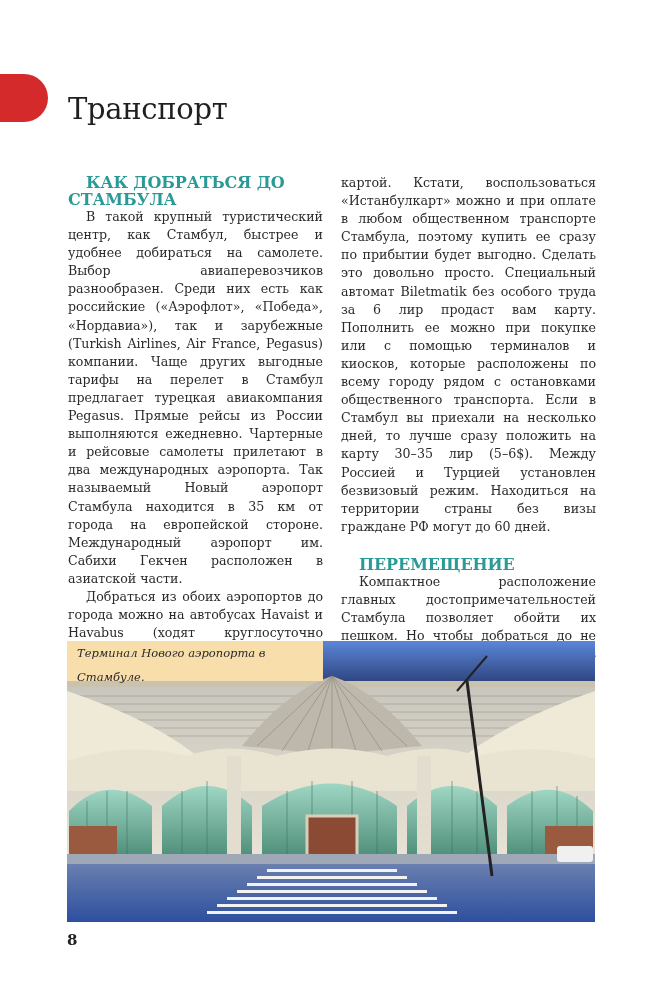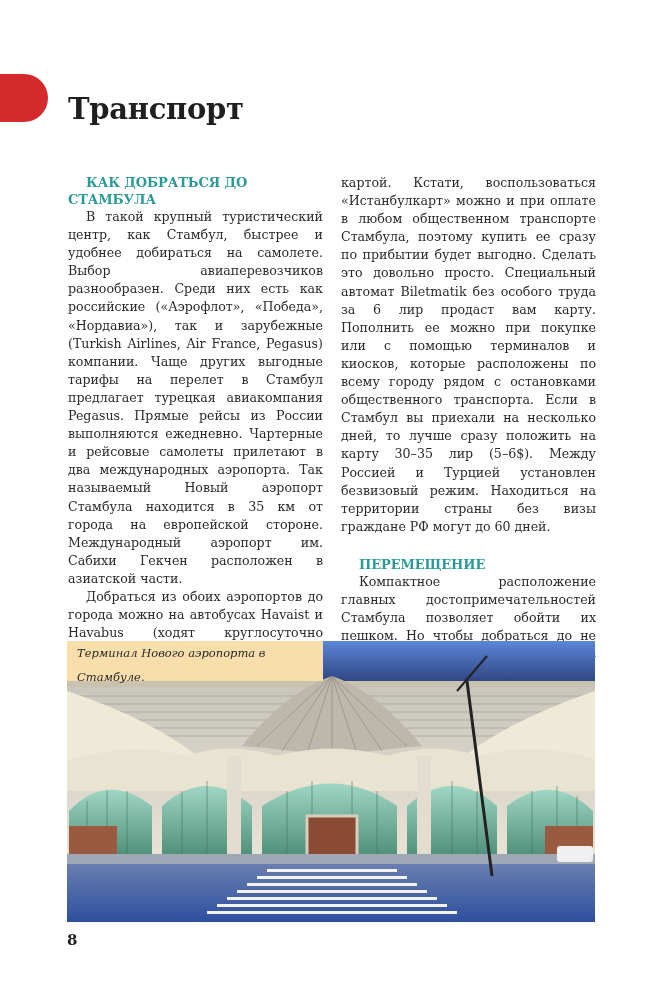--- a/index.html
+++ b/index.html
@@ -1,28 +1,28 @@
 <!DOCTYPE html>
 <html><head>
 <meta charset="utf-8">
 <style>
   html, body { margin:0; padding:0; background:#ffffff; }
   body { width:645px; height:1001px; position:relative; overflow:hidden;
          font-family:"DejaVu Serif", serif; color:#2a2a2a; }
   .tab { position:absolute; left:0; top:74px; width:48px; height:48px;
          background:#d52a2c; border-radius:0 24px 24px 0; }
-  .title { position:absolute; left:68px; top:92px; font-size:29px; font-weight:bold;
+  .title { position:absolute; left:68px; top:92px; font-size:29px; font-weight:normal;
            font-family:"DejaVu Serif", serif; color:#1f1f1f; letter-spacing:-0.3px; }
   .col { position:absolute; width:255px; font-size:12.6px; line-height:18.1px;
          text-align:justify; }
   .col.left { left:68px; top:174px; }
   .col.right { left:341px; top:174px; }
   .col p { margin:0; text-indent:0; }
   .col p.ind { text-indent:18px; }
-  .head { color:#2a9a97; font-weight:bold; font-size:13px; line-height:17px;
+  .head { color:#2a9a97; font-weight:bold; font-size:16px; line-height:17px;
           text-align:left; margin:0; letter-spacing:-0.1px; }
   .head.ind { text-indent:18px; }
   .gap { height:20px; }
   .photo { position:absolute; left:67px; top:641px; width:528px; height:281px;
            overflow:hidden; background:#2e4f8e; }
   .caption { position:absolute; left:67px; top:641px; width:256px; height:40px;
              background:#f8deaa; font-style:italic; font-size:11.5px;
              line-height:24px; padding-left:10px; box-sizing:border-box; color:#2a2a2a; z-index:2; }
   .pagenum { position:absolute; left:67px; top:931px; font-size:15px; font-weight:bold; color:#222; }
 </style>

